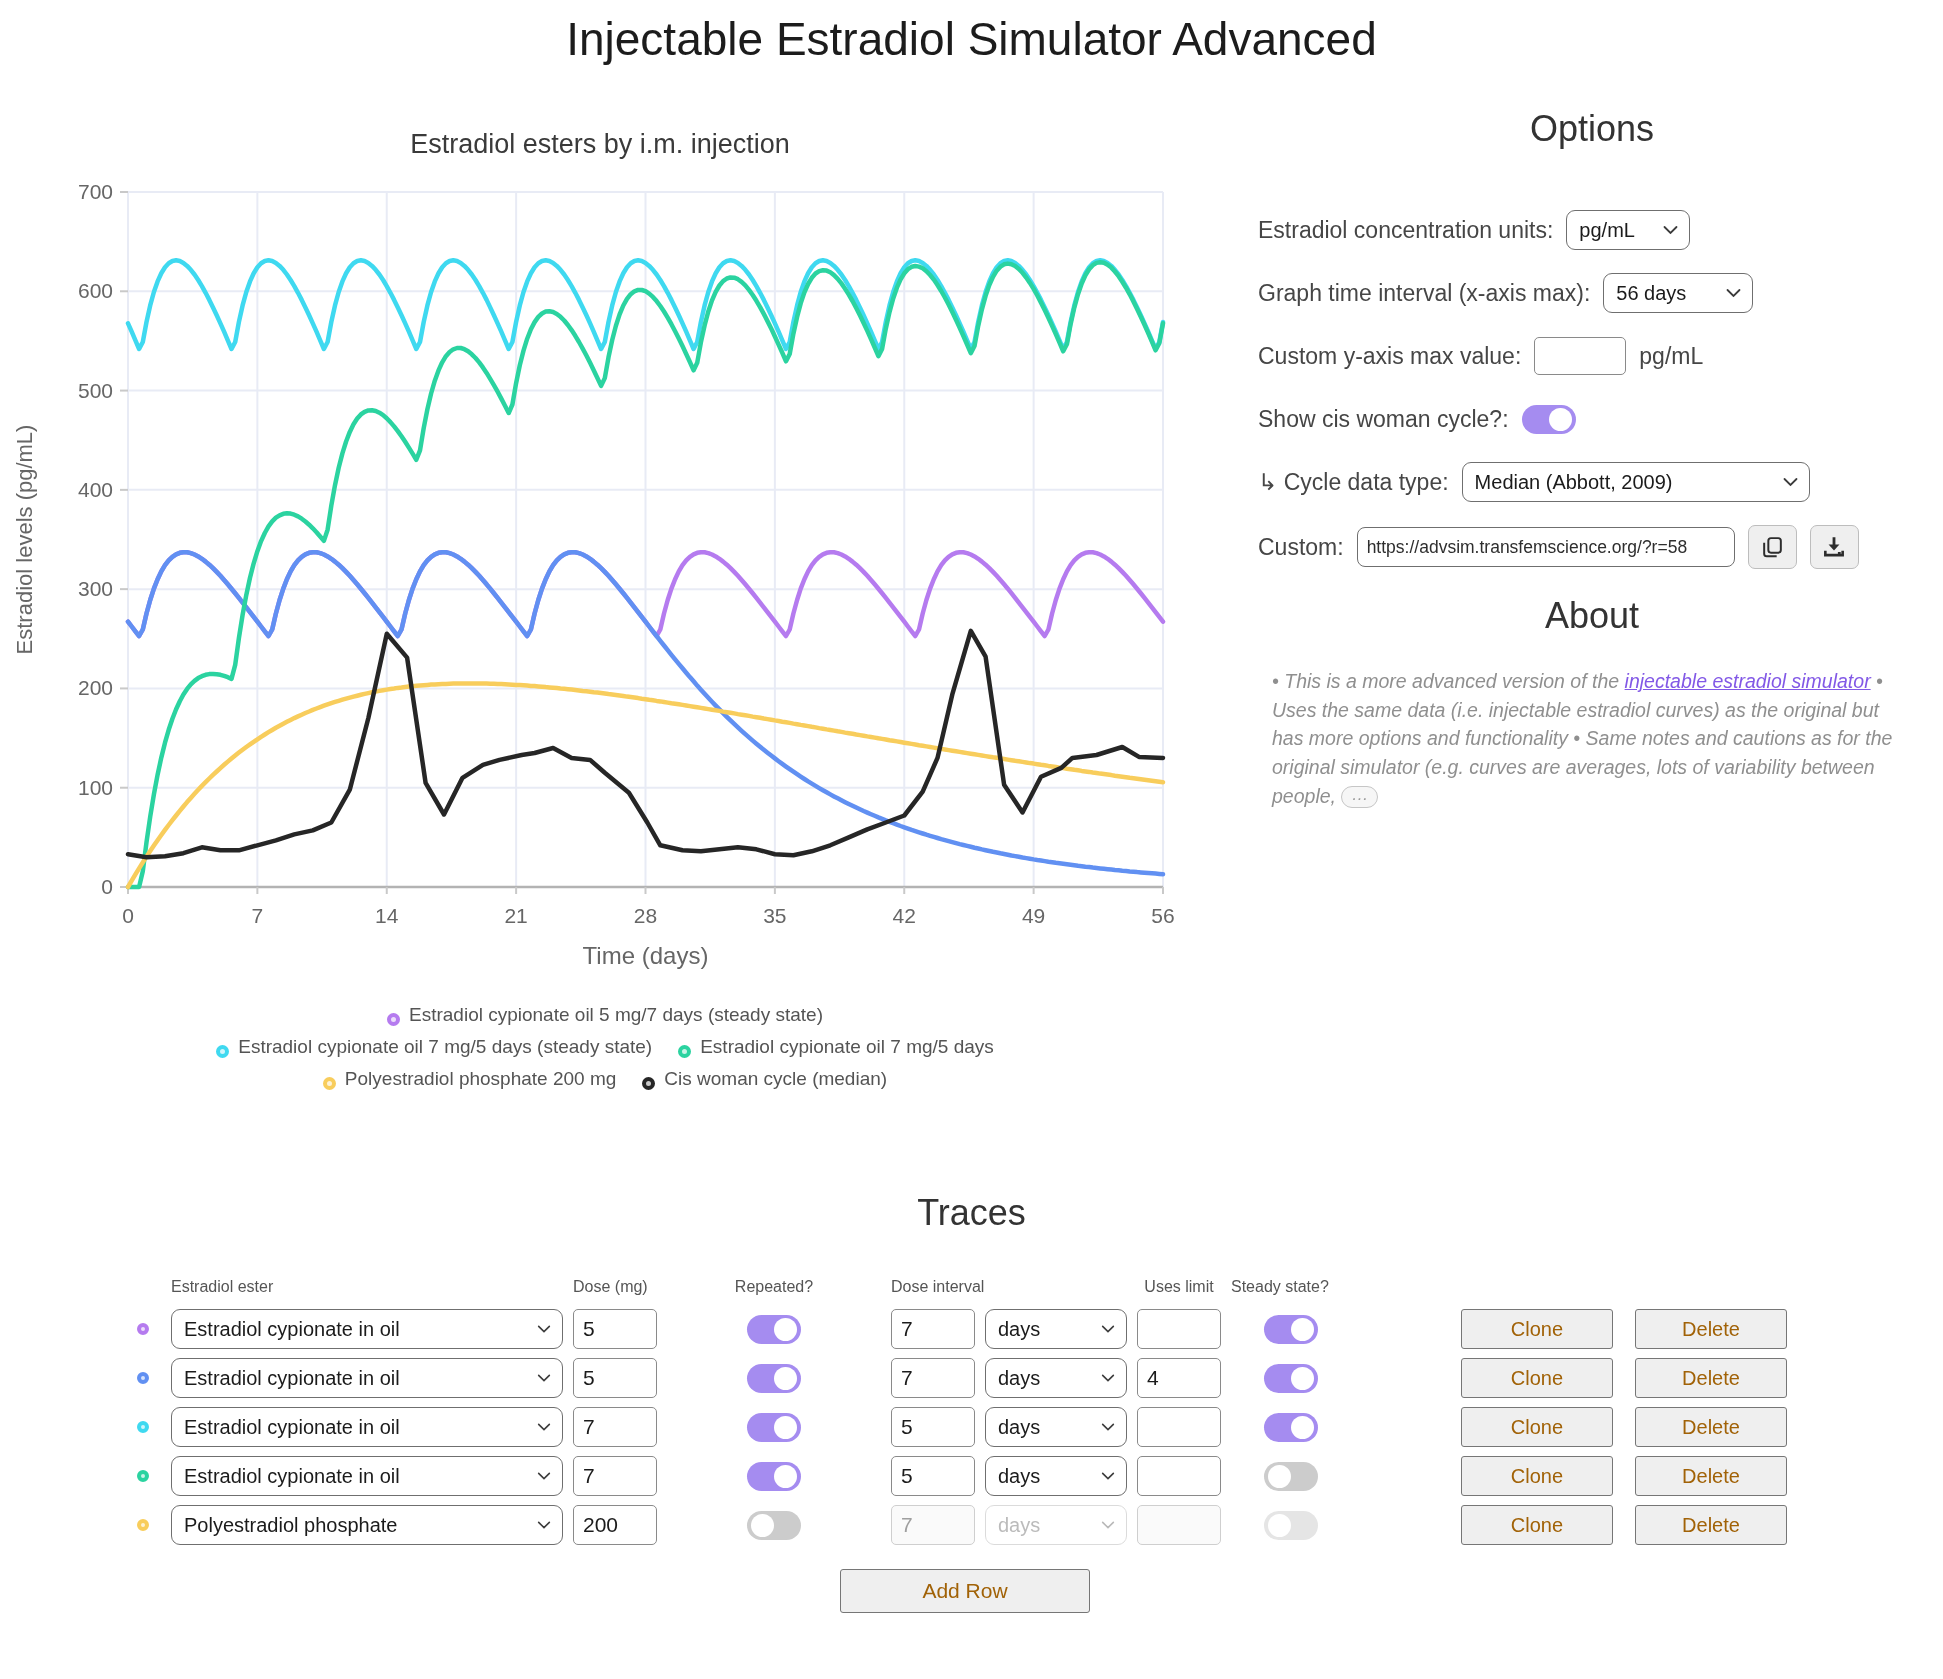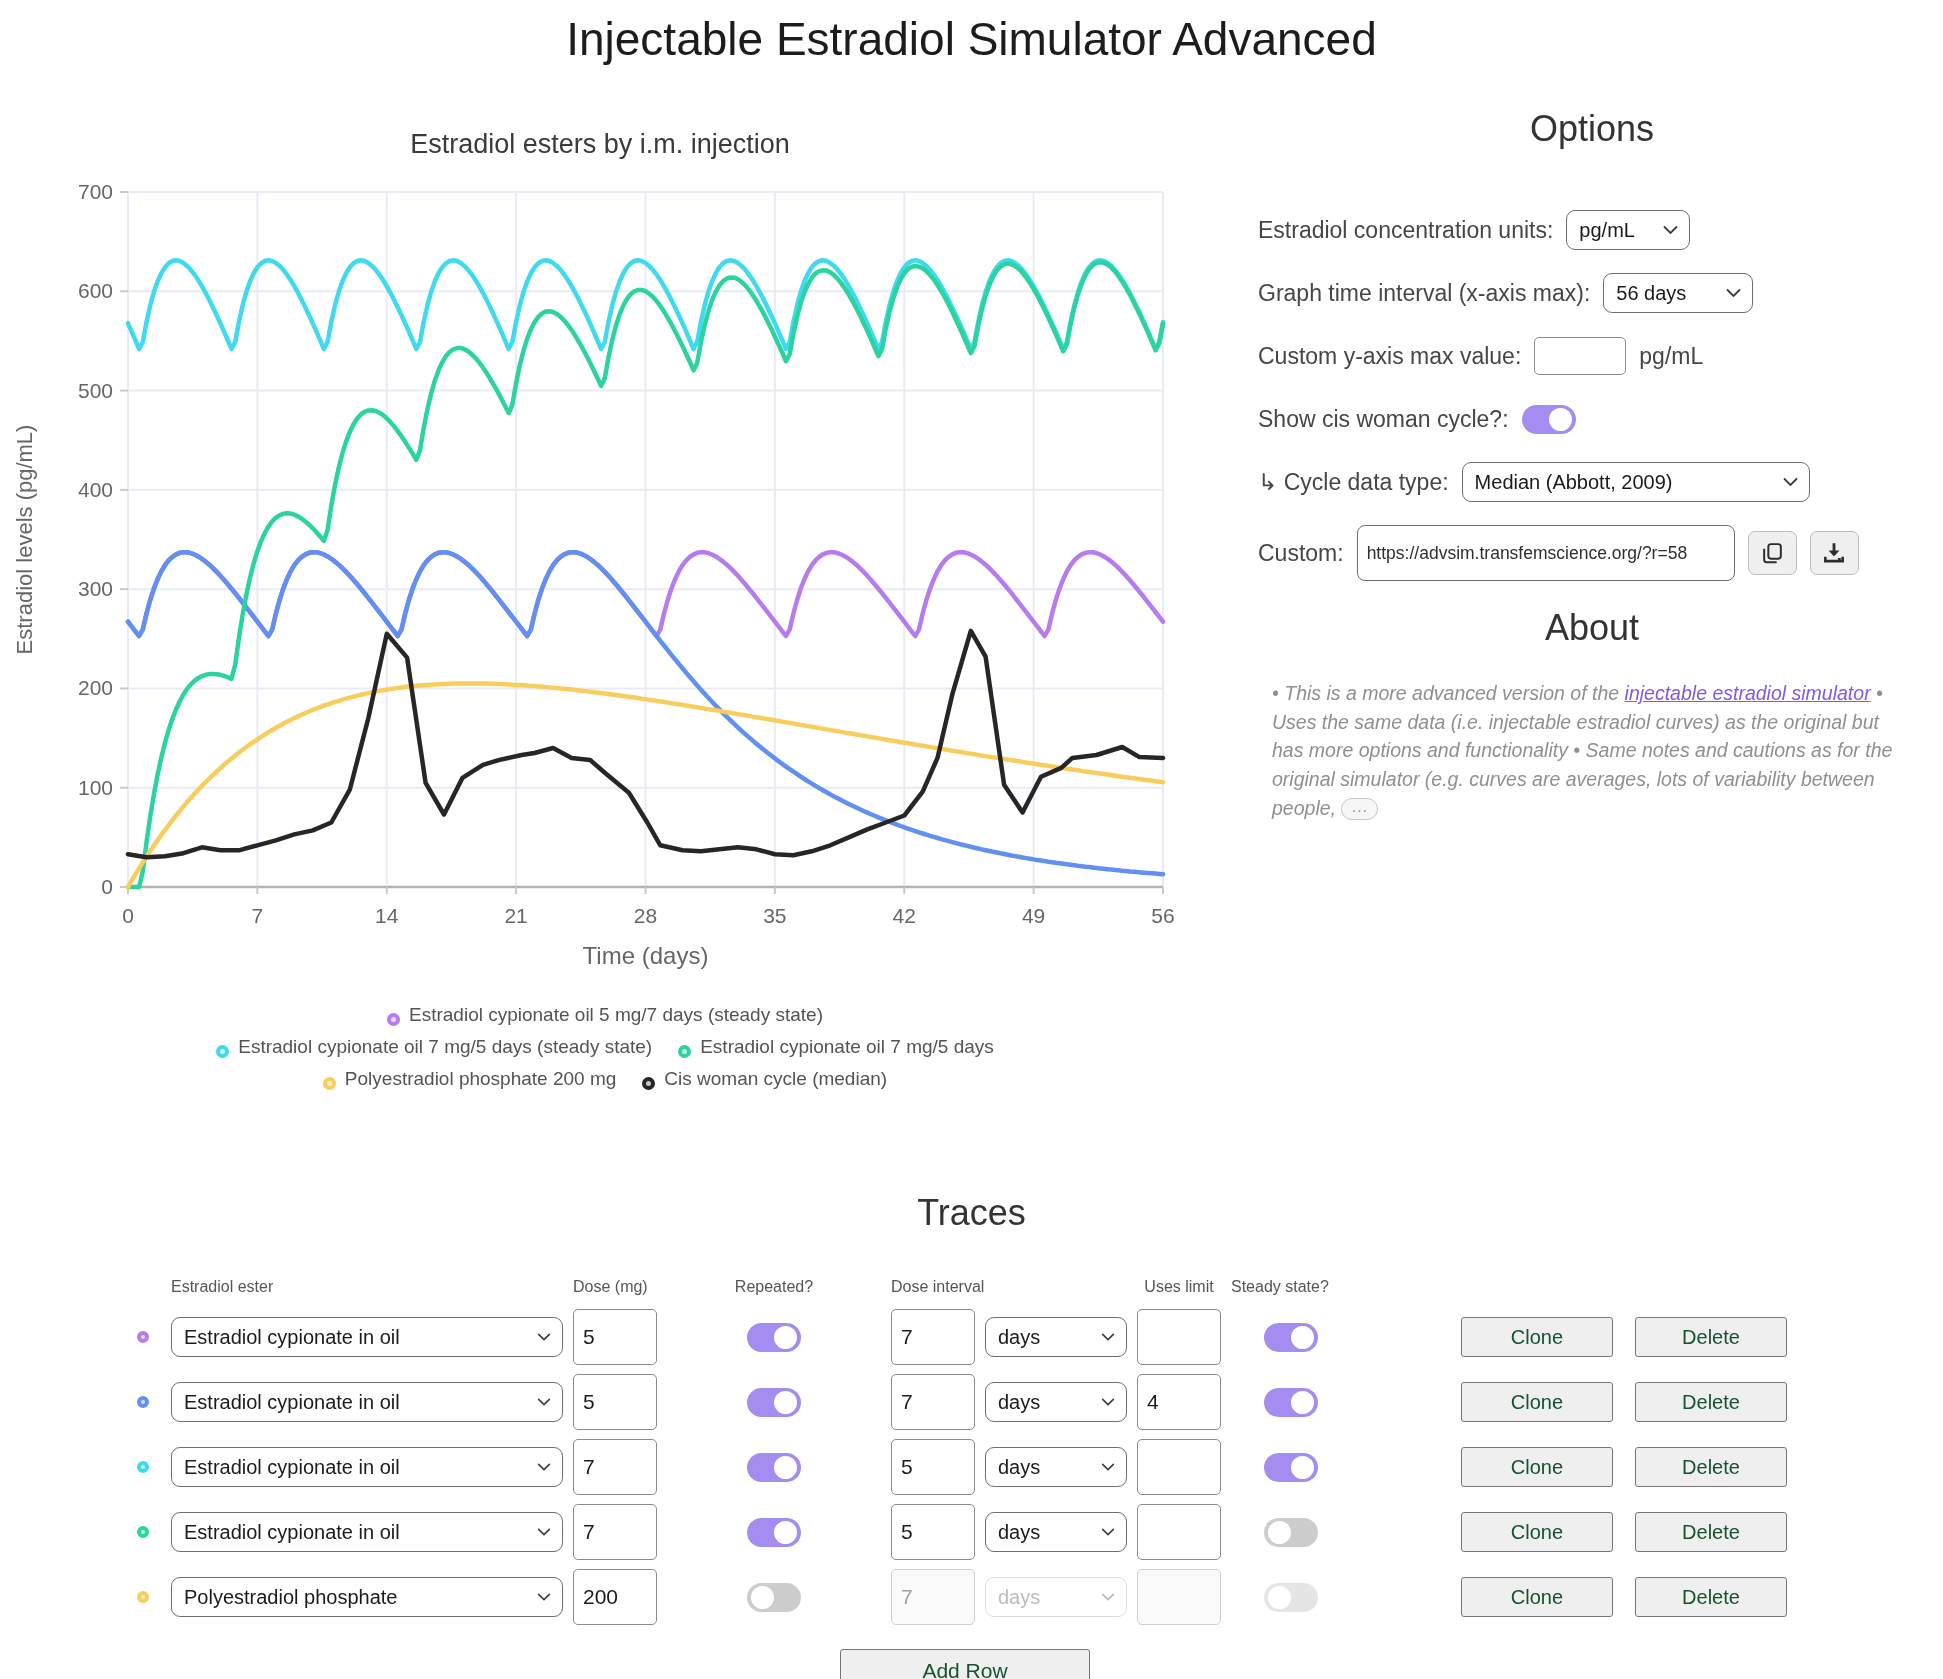--- a/index.html
+++ b/index.html
@@ -27,21 +27,21 @@
   .sel select {
     appearance:none; -webkit-appearance:none; font-family:inherit;
     border:1.5px solid #6f6f6f; border-radius:9px; background:#fff;
     font-size:20px; color:#1b1b1b; padding:7px 36px 7px 12px; height:40px; width:100%;
   }
   .sel .chev { position:absolute; right:12px; top:50%; transform:translateY(-50%); pointer-events:none; color:#3c3c3c; line-height:0; }
   .sel.disabled select { color:#9f9f9f; border-color:#cdcdcd; }
   .sel.disabled .chev { color:#b9b9b9; }
   input.num, input.txt {
     font-family:inherit; border:1px solid #8a8a8a; border-radius:5px;
-    font-size:21px; color:#1b1b1b; padding:4px 9px; height:56px;
+    font-size:21px; color:#1b1b1b; padding:4px 9px; height:40px;
   }
   input.num[disabled] { color:#9f9f9f; border-color:#cfcfcf; }
   .toggle { width:54px; height:29px; border-radius:15px; background:#cccccc; position:relative; display:inline-block; cursor:pointer; flex:0 0 auto; }
   .toggle .knob { position:absolute; top:3px; left:4px; width:23px; height:23px; border-radius:50%; background:#fff; }
   .toggle.on { background:#a58cf0; }
   .toggle.on .knob { left:27px; }
   .toggle.disabled { background:#e5e5e5; cursor:default; }
   #share-row { font-size:23px; }
   #share-input { width:378px; font-size:17.5px; color:#2e2e2e; border-radius:8px; border:1.5px solid #6f6f6f; }
   .icon-btn {
@@ -62,21 +62,21 @@
   .tgrid {
     margin-left:125px; display:grid;
     grid-template-columns:36px 392px 84px 214px 84px 142px 84px 120px 440px;
     column-gap:10px; row-gap:9px; align-items:center; width:1676px;
   }
   .thead { font-size:16px; color:#555; white-space:nowrap; padding-bottom:4px; }
   .center { justify-self:center; }
   .row-marker { width:12px; height:12px; border-radius:50%; border:4.5px solid #999; justify-self:center; }
   .cell-buttons { display:flex; gap:22px; padding-left:100px; }
   button.btn {
-    font-family:inherit; font-size:20px; color:#14532d; width:152px; height:40px;
+    font-family:inherit; font-size:20px; color:#a16207; width:152px; height:40px;
     background:#efefef; border:1px solid #767676; border-radius:3px; cursor:pointer;
   }
   #add-row-wrap { margin:24px 0 0 840px; }
   button#add-row { width:250px; height:44px; font-size:21px; }
 </style>
 </head>
 <body>
 
 <h1 id="page-title">Injectable Estradiol Simulator Advanced</h1>
 

